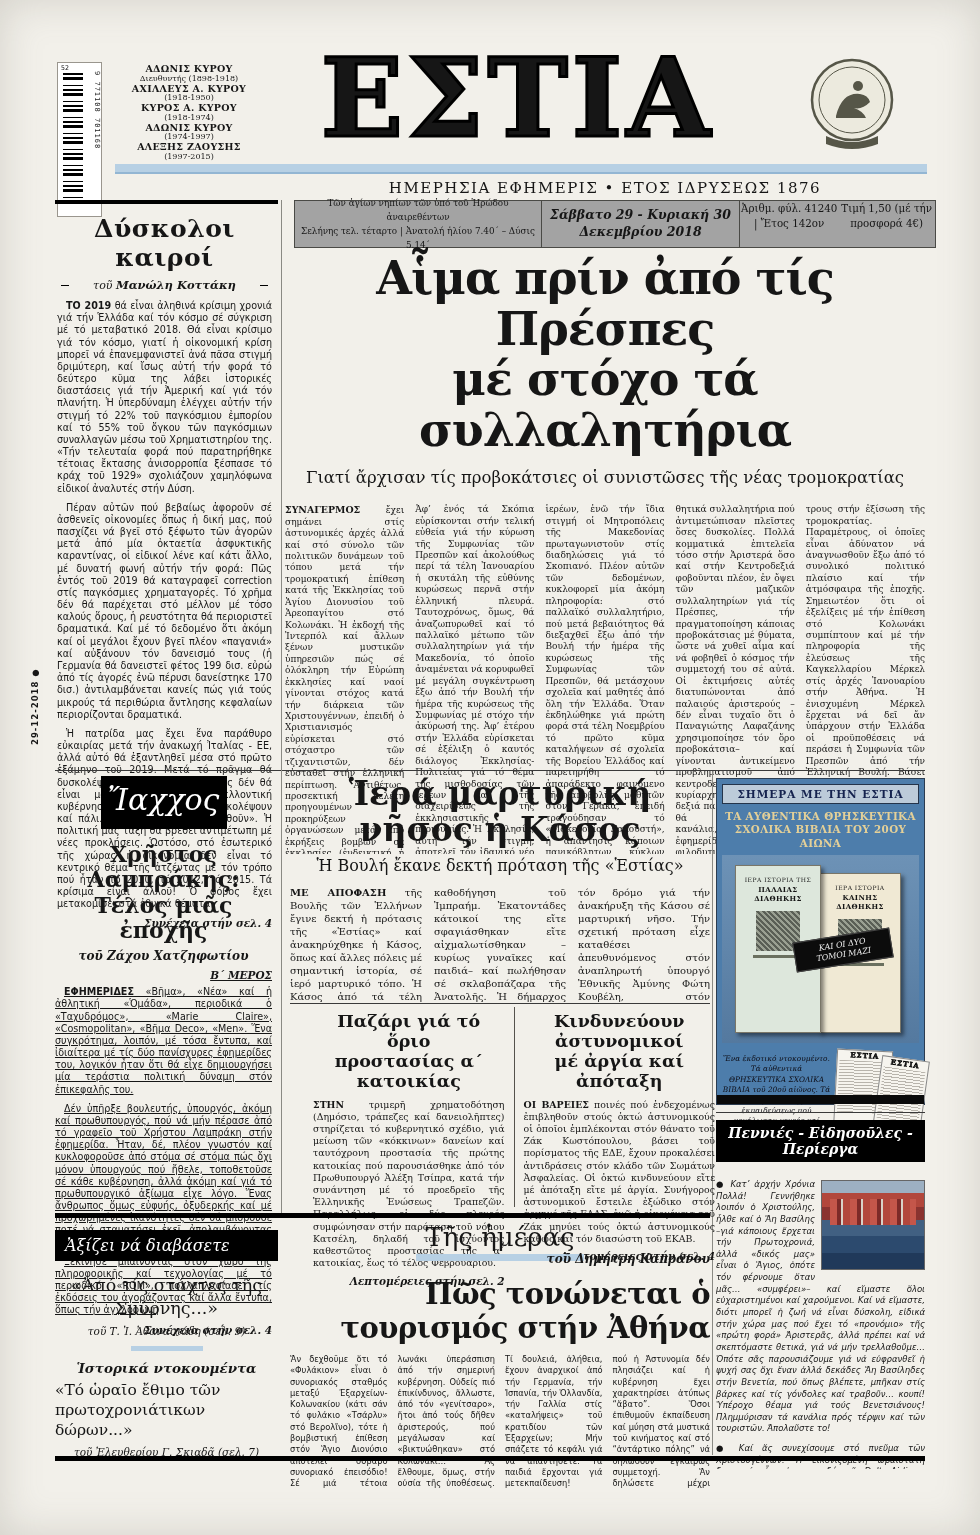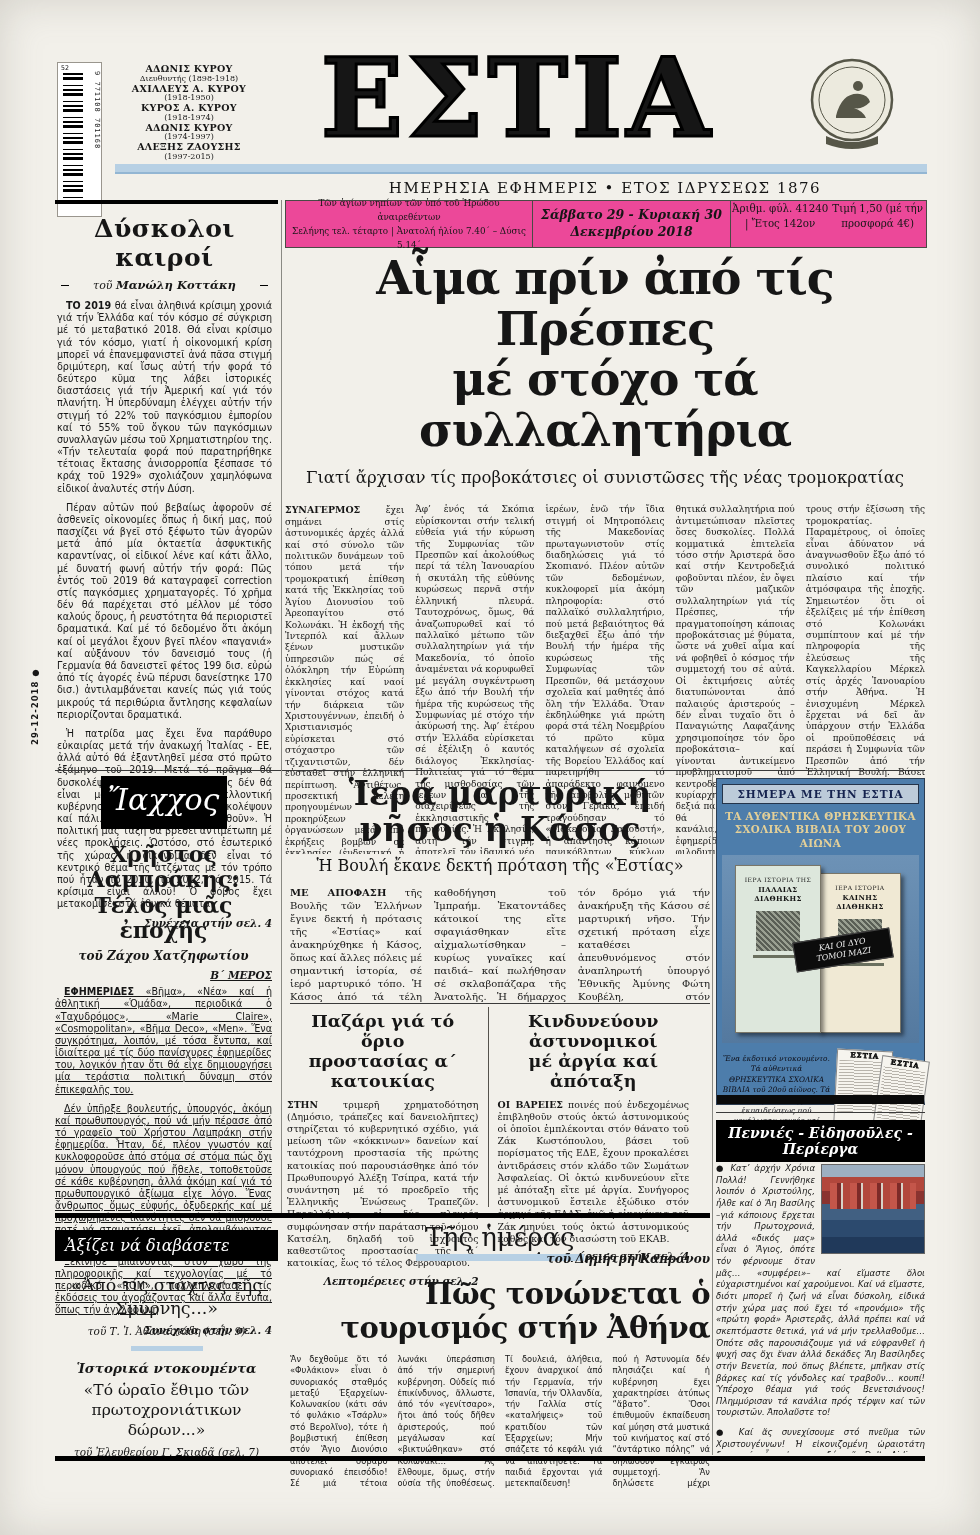--- a/index.html
+++ b/index.html
@@ -18,21 +18,21 @@
       font-family:"DejaVu Sans Mono",monospace;font-size:7px;letter-spacing:1px;color:#222;}
   .barcode-top{position:absolute;left:3px;top:1px;font-family:"DejaVu Sans Mono",monospace;font-size:6.5px;}
   .directors{position:absolute;left:103px;top:64px;width:172px;text-align:center;line-height:1.12;}
   .directors .nm{font-size:9.5px;font-weight:bold;letter-spacing:.3px;}
   .directors .rl{font-size:8px;}
   .logo{position:absolute;left:235px;top:44px;width:565px;text-align:center;font-size:108px;line-height:1;
         font-weight:bold;letter-spacing:4px;-webkit-text-stroke:3px #000;}
   .emblem{position:absolute;left:806px;top:56px;width:92px;height:100px;}
   .bluebar{position:absolute;left:115px;top:164px;width:812px;height:8px;background:#b7d0e4;border-bottom:2px solid #93b6d3;}
   .subtitle{position:absolute;left:285px;top:179px;width:640px;text-align:center;font-size:15px;letter-spacing:1.5px;}
-  .infobox{position:absolute;left:285px;top:200px;width:640px;height:46px;border:1px solid #4a4a46;display:flex;background:#ec4899;}
+  .infobox{position:absolute;left:294px;top:200px;width:640px;height:46px;border:1px solid #4a4a46;display:flex;background:#a3a3a3;}
   .infobox .c1{flex:0 0 246px;border-right:1px solid #4a4a46;font-size:8.8px;line-height:1.6;display:flex;flex-direction:column;justify-content:center;text-align:center;}
   .infobox .c2{flex:0 0 197px;border-right:1px solid #4a4a46;font-weight:bold;font-style:italic;font-size:12.5px;line-height:1.35;display:flex;flex-direction:column;justify-content:center;text-align:center;}
   .infobox .c3{flex:1;font-size:10.3px;line-height:1.5;display:flex;flex-direction:row;justify-content:center;text-align:center;}
   .vert-date{position:absolute;left:30px;top:745px;transform:rotate(-90deg);transform-origin:left top;
       font-family:"DejaVu Sans",sans-serif;font-size:8.5px;font-weight:bold;letter-spacing:1px;}
 
   
   .editorial{position:absolute;left:55px;top:200px;width:223px;height:567px;border-top:4px solid #000;padding:2px 6px 0 2px;box-sizing:border-box;}
   .editorial h2{margin:8px 0 6px;text-align:center;font-size:25px;letter-spacing:.5px;}
   .ed-byline{display:flex;align-items:center;gap:24px;margin:0 4px 8px;}
@@ -59,21 +59,21 @@
   .iak p{font-family:"DejaVu Sans",sans-serif;font-size:9.6px;line-height:1.27;text-align:justify;margin:0 0 7px;text-indent:9px;text-decoration:underline;}
 
   
   .kasos{position:absolute;left:290px;top:776px;width:420px;}
   .kasos .hl{font-size:33px;font-weight:bold;text-align:center;line-height:1.08;}
   .kasos .sh{font-size:16px;text-align:center;margin-top:9px;}
   .kasos .cols{display:flex;gap:12px;margin-top:11px;height:116px;overflow:hidden;}
   .kasos .col{flex:1;font-size:10px;line-height:1.3;text-align:justify;}
 
   
-  .boxes{position:absolute;left:278px;top:1007px;width:420px;height:200px;display:flex;justify-content:flex-end;}
+  .boxes{position:absolute;left:304px;top:1007px;width:420px;height:200px;display:flex;justify-content:flex-end;}
   .boxes .bx{flex:1;padding:2px 9px 0;box-sizing:border-box;}
   .boxes .bx1{border-right:1px solid #55524c;}
   .boxes h4{margin:2px 0 7px;text-align:center;font-size:17.5px;line-height:1.15;}
   .boxes p{font-size:9.4px;line-height:1.3;text-align:justify;margin:0 0 5px;}
 
   
   .ad{position:absolute;left:716px;top:778px;width:209px;height:327px;background:#4d7dab;border:1px solid #2c3c50;box-sizing:border-box;padding:5px 5px 0;}
   .ad-header{background:#bccbd9;color:#14224e;text-align:center;font-weight:bold;font-size:10.5px;letter-spacing:1px;padding:3px 0;border:1px solid #24344a;}
   .ad-title{color:#e4d098;text-align:center;font-weight:bold;font-size:10.3px;line-height:1.3;margin:6px 0 5px;letter-spacing:.4px;}
   .ad-books{position:relative;height:188px;background:linear-gradient(#6d92b6,#54799f);}
@@ -92,36 +92,36 @@
   .thumb{position:absolute;background:#f6f4ee;border:1px solid #888;box-sizing:border-box;text-align:center;}
   .thumb .tt{font-size:7px;font-weight:bold;letter-spacing:1px;-webkit-text-stroke:.5px #000;}
   .thumb .tl{margin:1px 2px 0;height:52px;background:repeating-linear-gradient(to bottom,#b8b4ac 0 1px,transparent 1px 3px);}
   .thumb1{left:2px;top:2px;width:56px;height:82px;transform:rotate(3deg);}
   .thumb2{left:44px;top:10px;width:48px;height:74px;transform:rotate(8deg);}
   .ad-blackbar{position:absolute;left:0;bottom:0;width:100%;height:9px;background:#0a0a0a;}
 
   
   .pen{position:absolute;left:716px;top:1120px;width:209px;height:334px;}
   .pen .banner{background:#000;color:#fff;font-style:italic;font-weight:bold;font-size:14px;text-align:center;padding:5px 0;}
-  .pen .bodywrap{margin-top:1px;font-family:"DejaVu Sans",sans-serif;font-style:italic;font-size:8.5px;line-height:1.37;text-align:justify;height:290px;overflow:hidden;}
+  .pen .bodywrap{margin-top:17px;font-family:"DejaVu Sans",sans-serif;font-style:italic;font-size:8.5px;line-height:1.37;text-align:justify;height:290px;overflow:hidden;}
   .pen .photo{float:right;width:102px;height:88px;margin:1px 0 4px 6px;border:1px solid #666;
       background:linear-gradient(180deg,#9db0c2 0 14%,#b2473c 14% 30%,#8a3330 30% 44%,#416082 44% 62%,#2c4a6e 62% 82%,#20395a 82% 100%);
       position:relative;}
   .pen .photo:after{content:"";position:absolute;left:8%;top:20%;width:84%;height:30%;
       background:repeating-linear-gradient(90deg,#c4564a 0 7px,#7d2a28 7px 11px,#d8d2c8 11px 13px,#b2473c 13px 20px);}
   .pen p{margin:0 0 8px;}
 
   
   .worth{position:absolute;left:55px;top:1230px;width:223px;box-sizing:border-box;}
   .worth .banner{background:#000;color:#fff;font-style:italic;font-size:16px;padding:6px 10px;}
   .worth .t1{font-size:17.5px;text-align:center;line-height:1.3;margin:13px 0 5px;}
   .worth .by{font-style:italic;font-size:10.5px;text-align:center;}
   .worth .bar{width:72px;height:5px;background:#b7d0e4;margin:9px auto;}
   .worth .sec{font-weight:bold;font-style:italic;font-size:13.5px;text-align:center;margin-bottom:4px;}
-  .worth .t2{font-size:15.5px;text-align:center;line-height:1.3;margin:2px 0 6px;}
+  .worth .t2{font-size:15.5px;text-align:left;line-height:1.3;margin:2px 0 6px;}
 
   
   .today{position:absolute;left:290px;top:1222px;width:420px;}
   .today .kick{text-align:center;font-size:26px;}
   .today .kickbar{width:168px;height:7px;background:#b7d0e4;margin:2px auto 0;}
   .today .by{position:absolute;right:0;top:30px;font-style:italic;font-weight:bold;font-size:12px;}
   .today .hl{font-weight:bold;font-size:29px;text-align:right;margin-top:16px;letter-spacing:-.5px;}
   .today .cols{display:flex;gap:10px;margin-top:9px;height:134px;overflow:hidden;}
   .today .col{flex:1;font-family:"DejaVu Sans",sans-serif;font-size:8.3px;line-height:1.36;text-align:justify;}
 </style>

